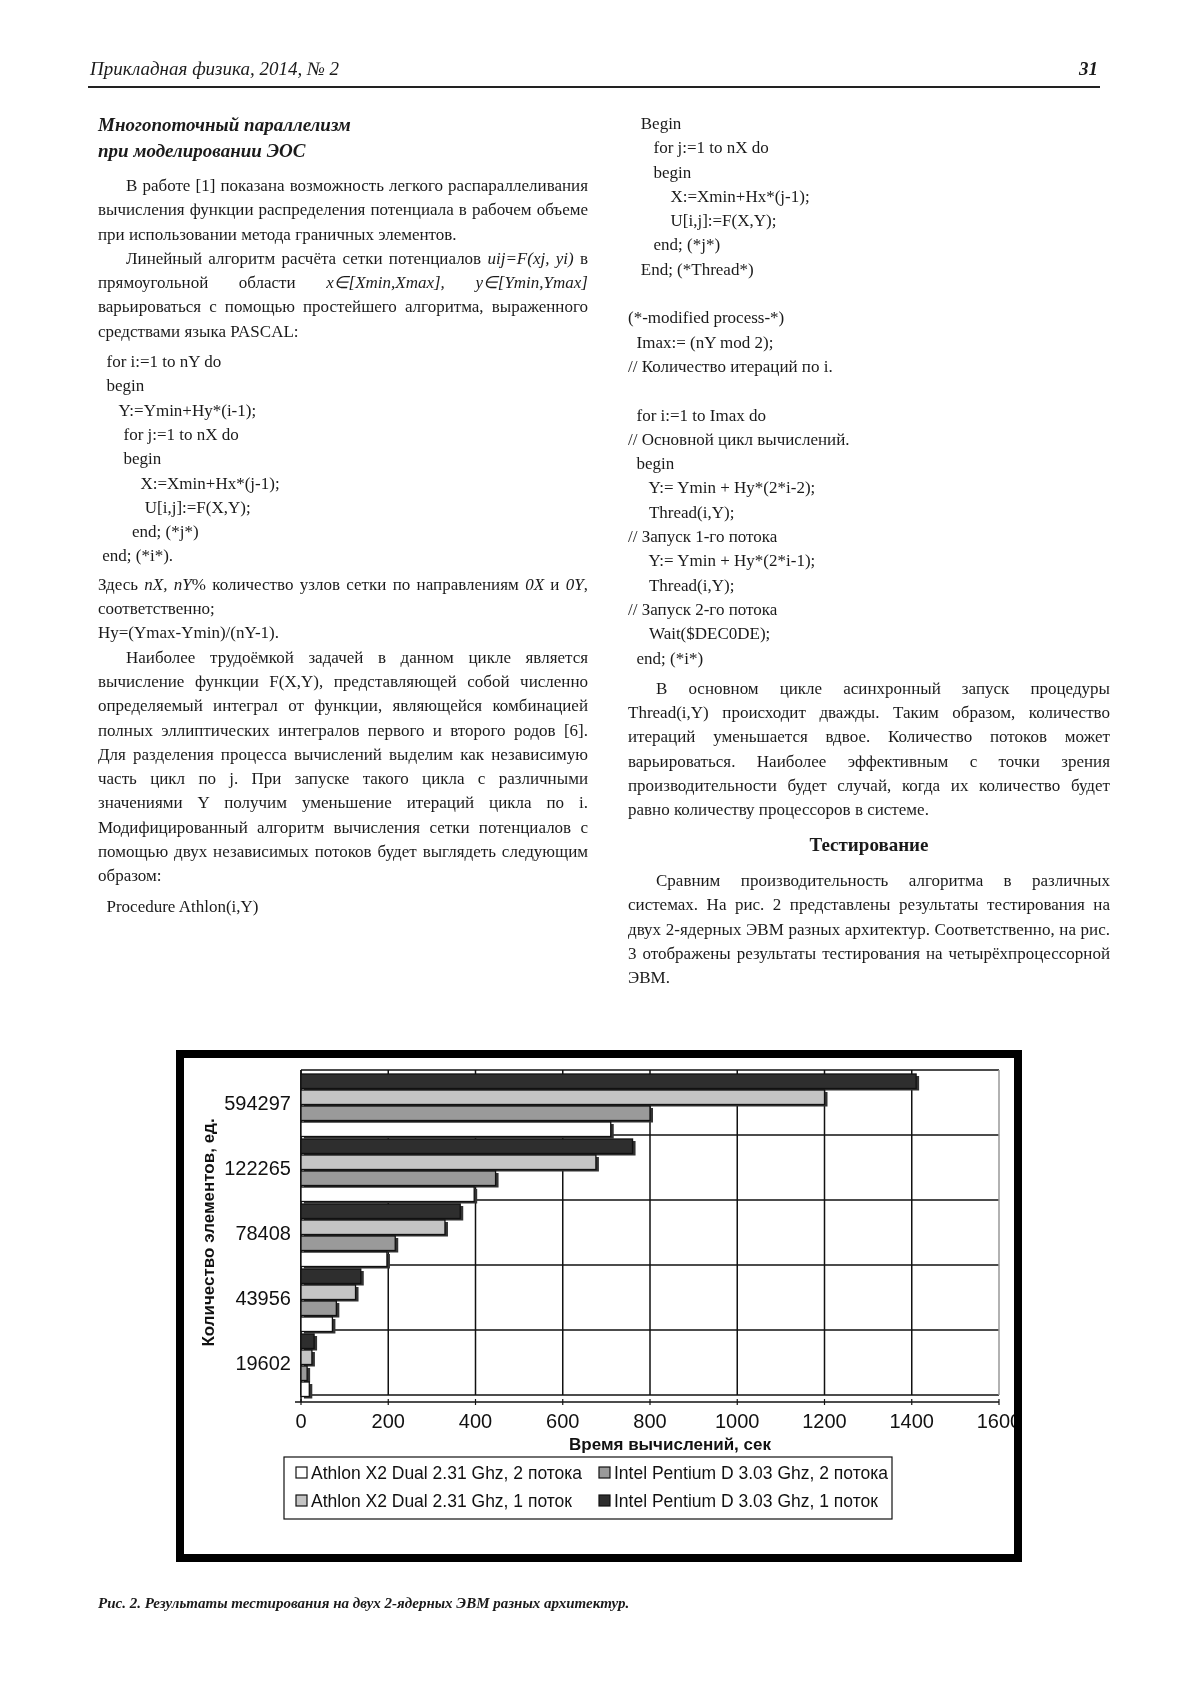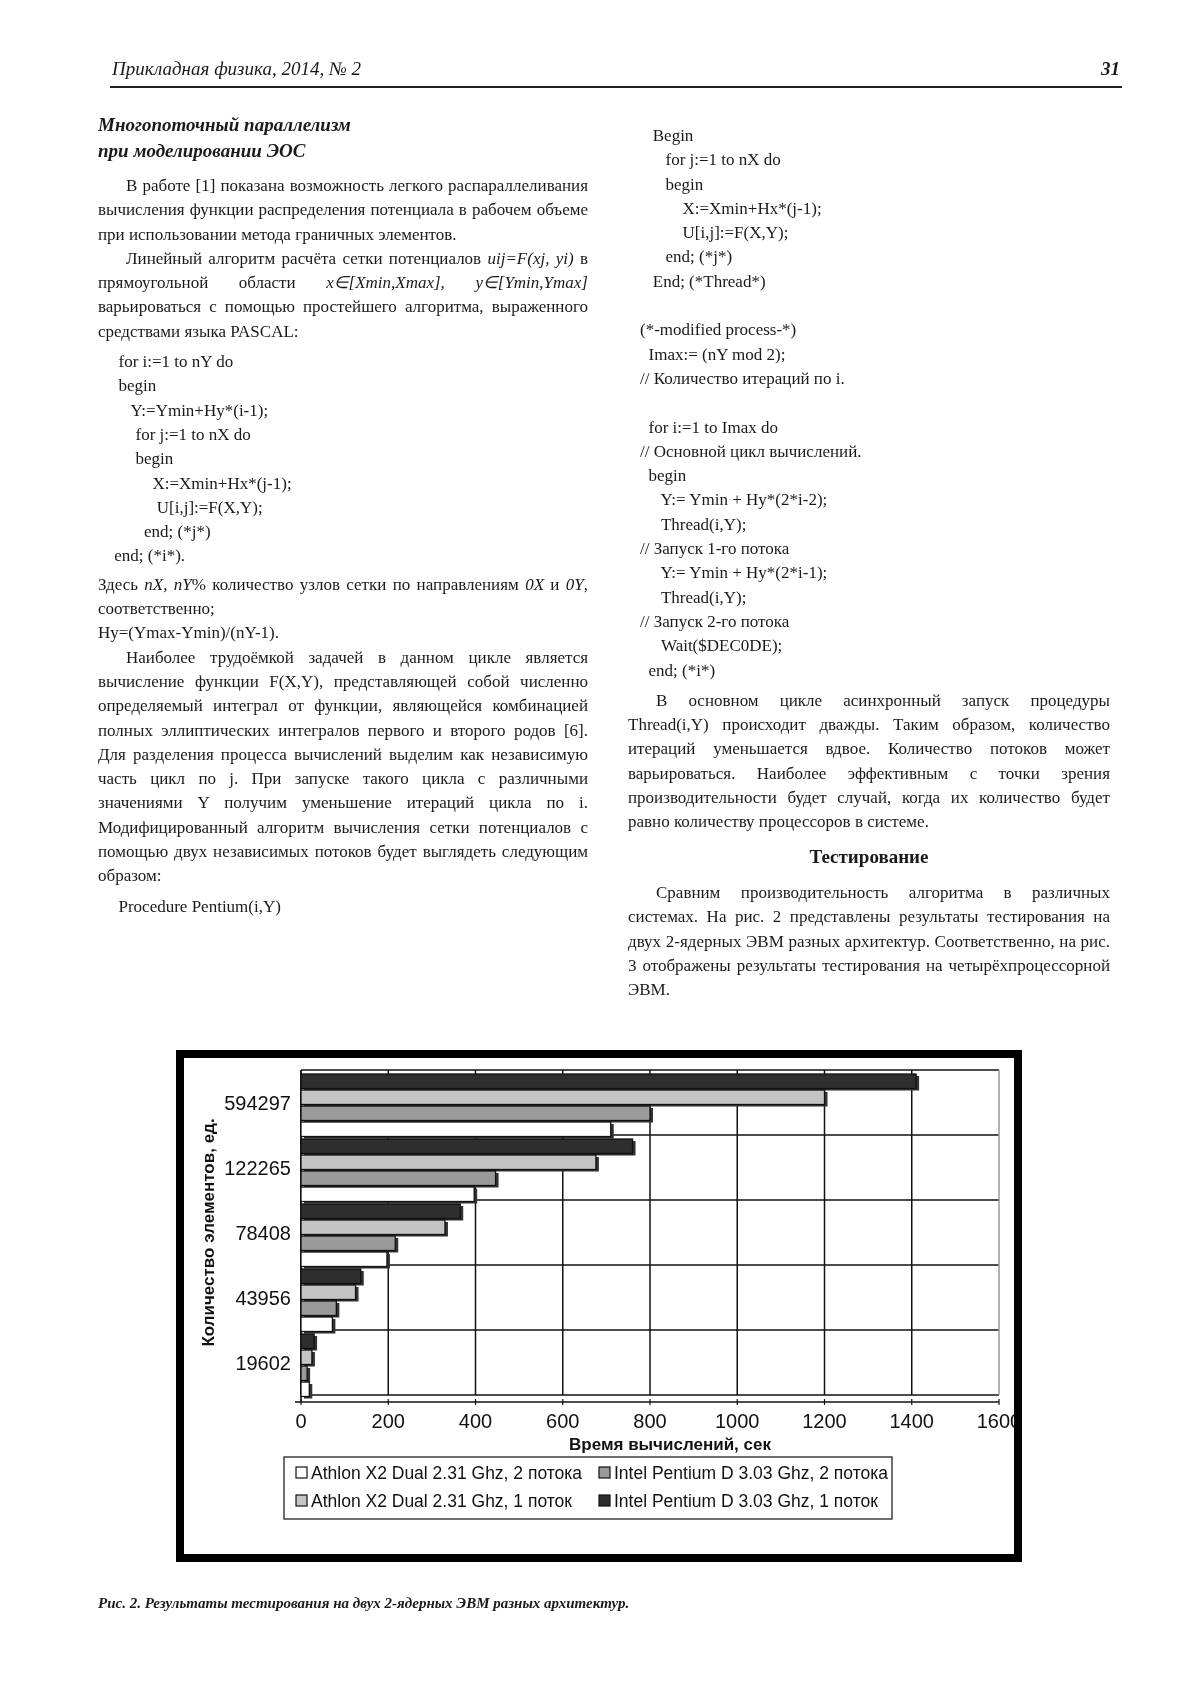--- a/index.html
+++ b/index.html
@@ -1,28 +1,28 @@
 <!DOCTYPE html>
 <html><head>
 <meta charset="utf-8">
 <style>
   html, body { margin: 0; padding: 0; background: #fff; }
   body { width: 1200px; height: 1698px; position: relative; overflow: hidden;
          font-family: "Liberation Serif", serif; color: #1a1a1a; }
-  .header { position: absolute; left: 110px; top: 58px; width: 1012px; height: 28px;
+  .header { position: absolute; left: 88px; top: 58px; width: 1012px; height: 28px;
             border-bottom: 2px solid #222; }
   .header .journal { position: absolute; left: 2px; top: 0; font-style: italic; font-size: 19px; }
   .header .pageno { position: absolute; right: 2px; top: 0; font-style: italic; font-weight: bold; font-size: 19px; }
   .col { position: absolute; font-size: 17px; line-height: 24.3px; }
   .col-left { left: 98px; top: 112px; width: 490px; }
   .col-right { left: 628px; top: 112px; width: 482px; }
   .title { font-weight: bold; font-style: italic; font-size: 19px; line-height: 26px; margin: 0 0 10px 0; }
   p { margin: 0; text-align: justify; }
   .ind { text-indent: 28px; }
-  .code { white-space: pre; margin: 12px; font-family: "Liberation Serif", serif; }
+  .code { white-space: pre; margin: 0; font-family: "Liberation Serif", serif; }
   .code div { height: 24.3px; }
   .section { text-align: center; font-weight: bold; font-size: 19px; margin: 10px 0 12px 0; }
   i { font-style: italic; }
   .figure { position: absolute; left: 176px; top: 1050px; width: 846px; height: 512px;
             border: 8px solid #000; box-sizing: border-box; background: #fff; }
   .caption { position: absolute; left: 98px; top: 1567px; font-style: italic; font-weight: bold; font-size: 15px; margin-top: 28px; }
   svg text { font-family: "Liberation Sans", sans-serif; }
 </style>
 </head>
 <body>
@@ -36,21 +36,21 @@
   <div class="title">
     <div>Многопоточный параллелизм</div>
     <div>при моделировании ЭОС</div>
   </div>
   <p class="ind">В работе [1] показана возможность легкого распараллеливания вычисления функции распределения потенциала в рабочем объеме при использовании метода граничных элементов.</p>
   <p class="ind"><span>Линейный алгоритм расчёта сетки потенциалов </span><i>uij=F(xj, yi)</i><span> в прямоугольной области </span><i>x∈[Xmin,Xmax],</i> <i>y∈[Ymin,Ymax]</i><span> варьироваться с помощью простейшего алгоритма, выраженного средствами языка PASCAL:</span></p>
   <div class="code" id="code1" style="margin-top:6px;margin-bottom:4px;"><div>  for i:=1 to nY do</div><div>  begin</div><div>     Y:=Ymin+Hy*(i-1);</div><div>      for j:=1 to nX do</div><div>      begin</div><div>          X:=Xmin+Hx*(j-1);</div><div>           U[i,j]:=F(X,Y);</div><div>        end; (*j*)</div><div> end; (*i*).</div></div>
   <p><span>Здесь </span><i>nX, nY</i><span>% количество узлов сетки по направлениям </span><i>0X</i><span> и </span><i>0Y</i><span>, соответственно;</span></p>
   <div>Hy=(Ymax-Ymin)/(nY-1).</div>
   <p class="ind">Наиболее трудоёмкой задачей в данном цикле является вычисление функции F(X,Y), представляющей собой численно определяемый интеграл от функции, являющейся комбинацией полных эллиптических интегралов первого и второго родов [6]. Для разделения процесса вычислений выделим как независимую часть цикл по j. При запуске такого цикла с различными значениями Y получим уменьшение итераций цикла по i. Модифицированный алгоритм вычисления сетки потенциалов с помощью двух независимых потоков будет выглядеть следующим образом:</p>
-  <div class="code" id="code2" style="margin-top:6px;"><div>  Procedure Pentium(i,Y)</div></div>
+  <div class="code" id="code2" style="margin-top:6px;"><div>  Procedure Athlon(i,Y)</div></div>
 </div>
 
 <div class="col col-right">
   <div class="code" id="code3" style="margin-bottom:6px;"><div>   Begin</div><div>      for j:=1 to nX do</div><div>      begin</div><div>          X:=Xmin+Hx*(j-1);</div><div>          U[i,j]:=F(X,Y);</div><div>      end; (*j*)</div><div>   End; (*Thread*)</div><div></div><div>(*-modified process-*)</div><div>  Imax:= (nY mod 2);</div><div>// Количество итераций по i.</div><div></div><div>  for i:=1 to Imax do</div><div>// Основной цикл вычислений.</div><div>  begin</div><div>     Y:= Ymin + Hy*(2*i-2);</div><div>     Thread(i,Y);</div><div>// Запуск 1-го потока</div><div>     Y:= Ymin + Hy*(2*i-1);</div><div>     Thread(i,Y);</div><div>// Запуск 2-го потока</div><div>     Wait($DEC0DE);</div><div>  end; (*i*)</div></div>
   <p class="ind">В основном цикле асинхронный запуск процедуры Thread(i,Y) происходит дважды. Таким образом, количество итераций уменьшается вдвое. Количество потоков может варьироваться. Наиболее эффективным с точки зрения производительности будет случай, когда их количество будет равно количеству процессоров в системе.</p>
   <div class="section">Тестирование</div>
   <p class="ind">Сравним производительность алгоритма в различных системах.  На рис. 2 представлены результаты тестирования на двух 2-ядерных ЭВМ разных архитектур. Соответственно, на рис. 3  отображены результаты тестирования на четырёхпроцессорной ЭВМ.</p>
 </div>
 
 <div class="figure">

